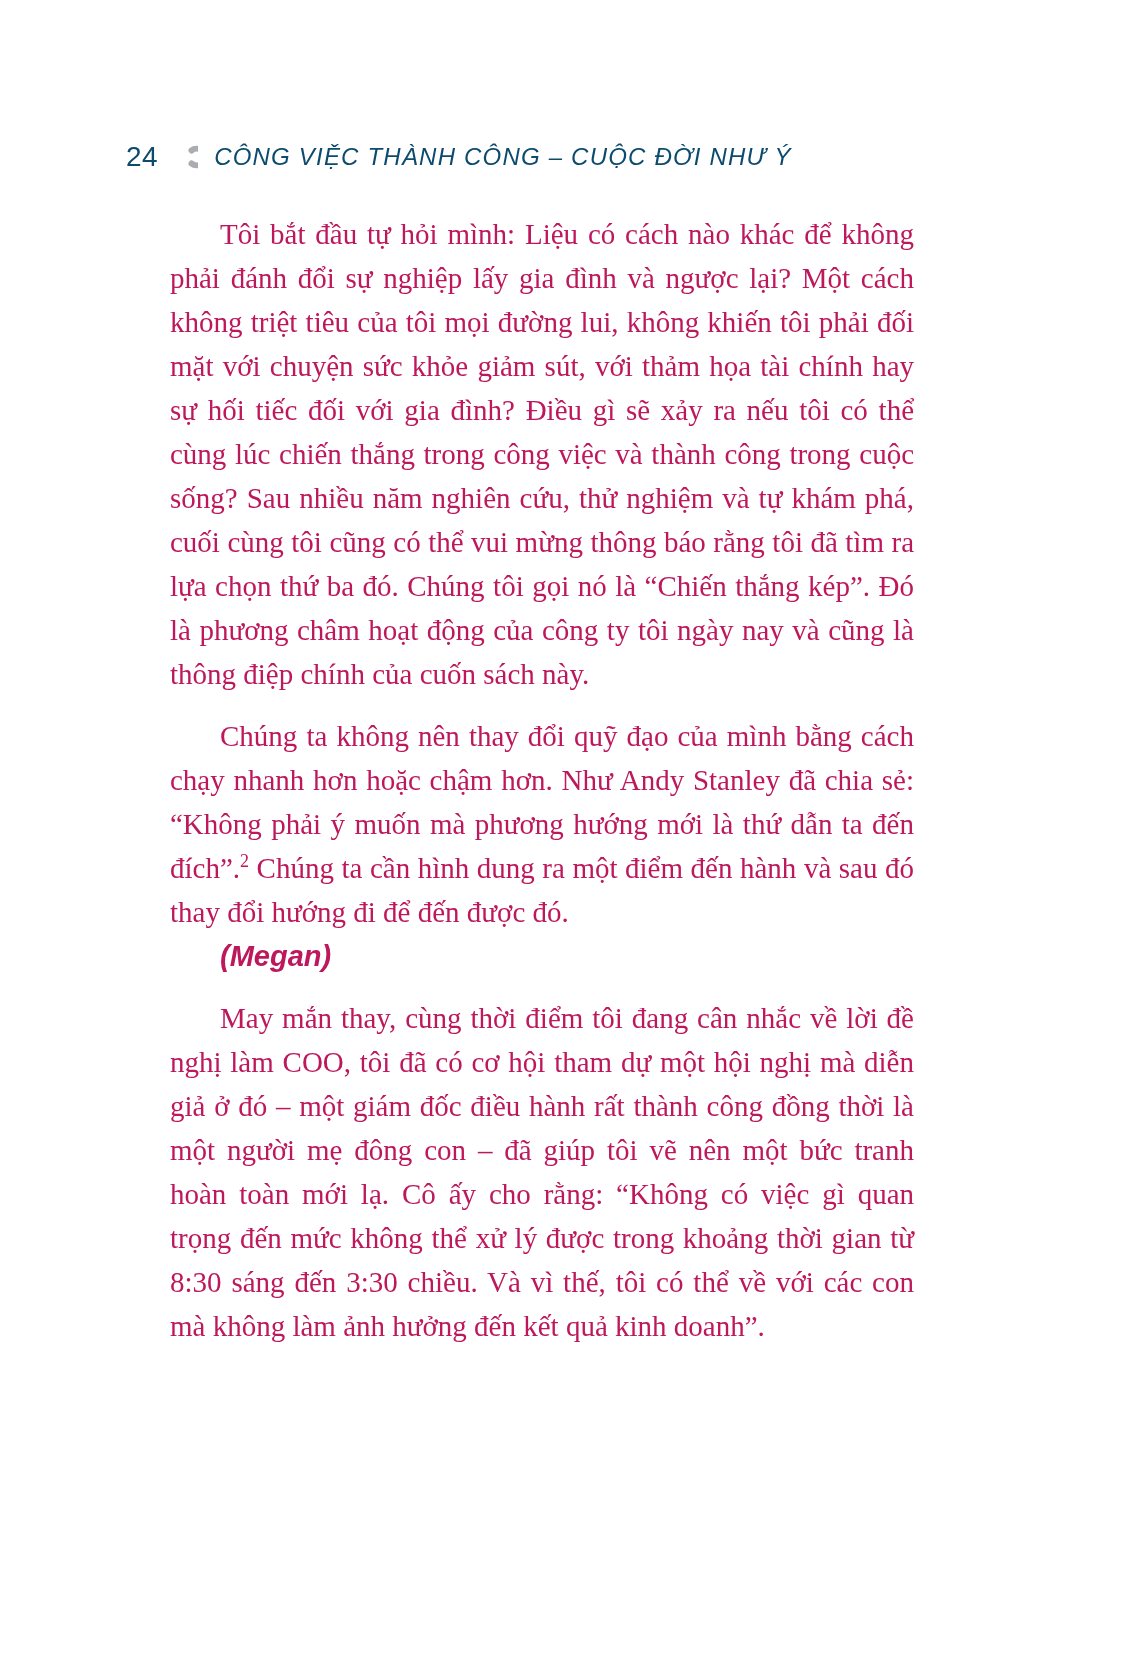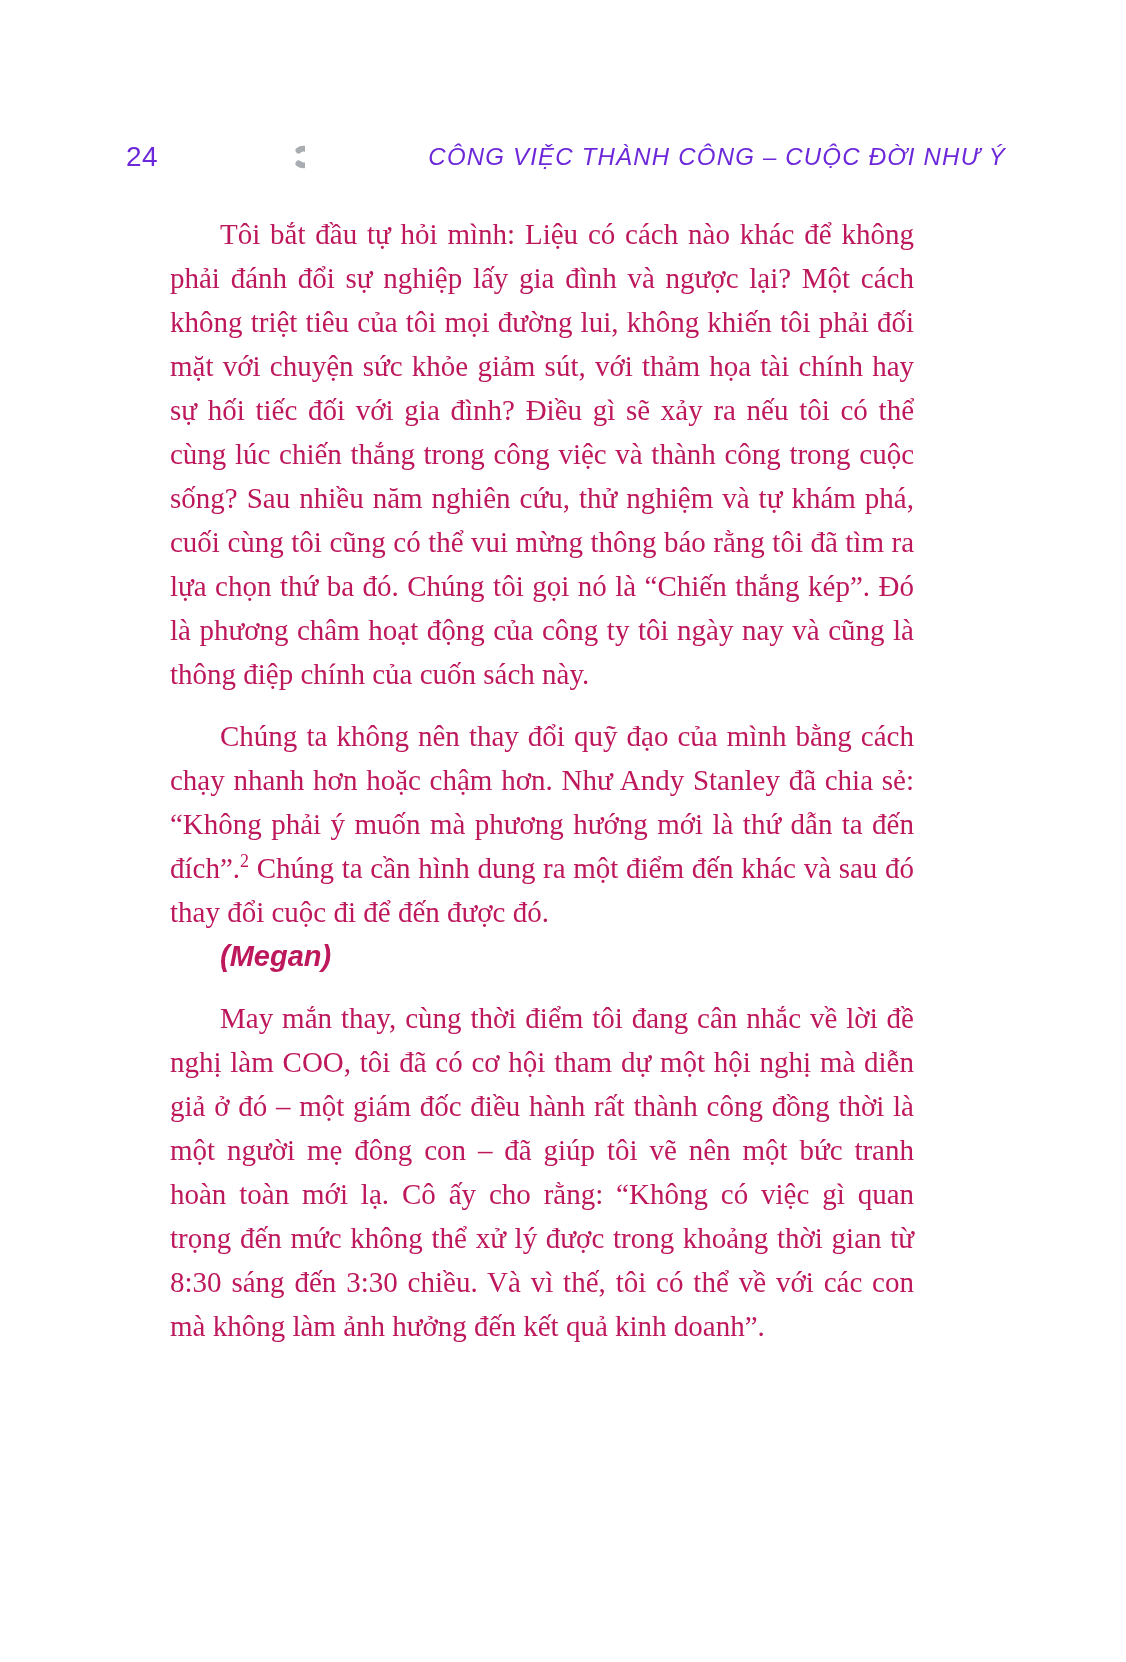--- a/index.html
+++ b/index.html
@@ -17,22 +17,21 @@
     color: #1b1b1b;
   }
   .running-header {
     position: absolute;
     top: 141px;
     left: 126px;
     right: 120px;
     display: flex;
     align-items: center;
     font-family: "Liberation Sans", sans-serif;
-    color: #6d28d9;
-    justify-content: space-between;
+    color: #0c4a6e;
   }
   .page-number {
     font-size: 28px;
     letter-spacing: 0.5px;
     margin-right: 16px;
   }
   .header-icon {
     width: 24px;
     height: 24px;
     margin-right: 16px;
@@ -89,21 +88,21 @@
         <path d="M 6.5 5.5 A 8.2 8.2 0 1 0 6.5 18.5" fill="none" stroke="#a9adb2" stroke-width="6" stroke-linecap="round" transform="rotate(180 12 12)"></path>
       </svg>
     </span>
     <span class="header-title">CÔNG VIỆC THÀNH CÔNG – CUỘC ĐỜI NHƯ Ý</span>
   </div>
 
   <div class="body-text">
 
     <p>Tôi bắt đầu tự hỏi mình: Liệu có cách nào khác để không phải đánh đổi sự nghiệp lấy gia đình và ngược lại? Một cách không triệt tiêu của tôi mọi đường lui, không khiến tôi phải đối mặt với chuyện sức khỏe giảm sút, với thảm họa tài chính hay sự hối tiếc đối với gia đình? Điều gì sẽ xảy ra nếu tôi có thể cùng lúc chiến thắng trong công việc và thành công trong cuộc sống? Sau nhiều năm nghiên cứu, thử nghiệm và tự khám phá, cuối cùng tôi cũng có thể vui mừng thông báo rằng tôi đã tìm ra lựa chọn thứ ba đó. Chúng tôi gọi nó là “Chiến thắng kép”. Đó là phương châm hoạt động của công ty tôi ngày nay và cũng là thông điệp chính của cuốn sách này.</p>
 
-    <p class="no-space"><span>Chúng ta không nên thay đổi quỹ đạo của mình bằng cách chạy nhanh hơn hoặc chậm hơn. Như Andy Stanley đã chia sẻ: “Không phải ý muốn mà phương hướng mới là thứ dẫn ta đến đích”.</span><sup class="footnote-ref">2</sup><span> Chúng ta cần hình dung ra một điểm đến khác và sau đó thay đổi cuộc đi để đến được đó.</span></p>
+    <p class="no-space"><span>Chúng ta không nên thay đổi quỹ đạo của mình bằng cách chạy nhanh hơn hoặc chậm hơn. Như Andy Stanley đã chia sẻ: “Không phải ý muốn mà phương hướng mới là thứ dẫn ta đến đích”.</span><sup class="footnote-ref">2</sup><span> Chúng ta cần hình dung ra một điểm đến hành và sau đó thay đổi hướng đi để đến được đó.</span></p>
 
     <p class="section-heading">(Megan)</p>
 
     <p>May mắn thay, cùng thời điểm tôi đang cân nhắc về lời đề nghị làm COO, tôi đã có cơ hội tham dự một hội nghị mà diễn giả ở đó – một giám đốc điều hành rất thành công đồng thời là một người mẹ đông con – đã giúp tôi vẽ nên một bức tranh hoàn toàn mới lạ. Cô ấy cho rằng: “Không có việc gì quan trọng đến mức không thể xử lý được trong khoảng thời gian từ 8:30 sáng đến 3:30 chiều. Và vì thế, tôi có thể về với các con mà không làm ảnh hưởng đến kết quả kinh doanh”.</p>
 
   </div>
 
 </div>
 
 </body></html>

